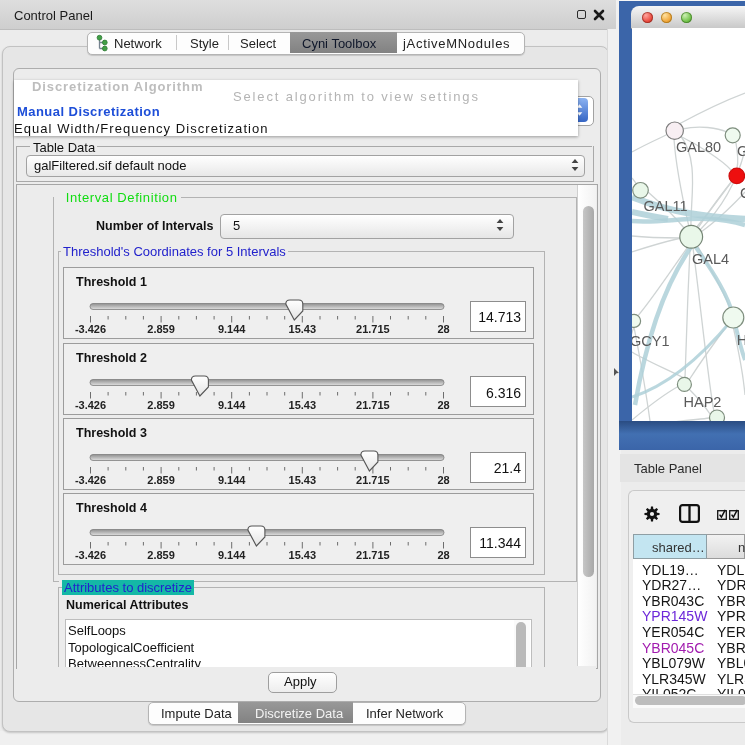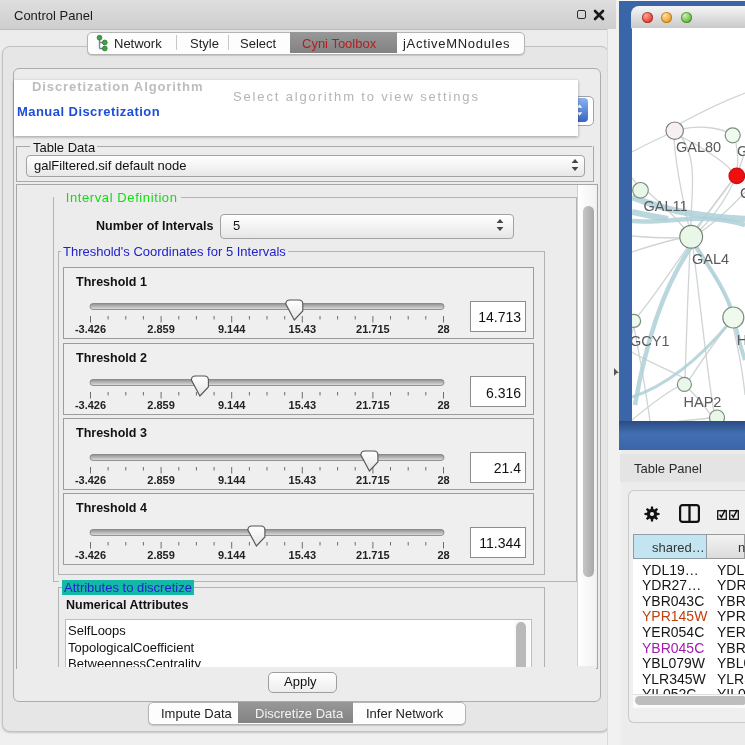--- a/index.html
+++ b/index.html
@@ -38,21 +38,21 @@
 
   <svg class="abs" style="left:95px;top:34px;" width="15" height="18" viewBox="0 0 15 18">
     <path d="M4.5 4 L4.5 14.5 M4.5 8.5 L9 8.5 M4.5 14.5 L9 14.5" stroke="#75828f" stroke-width="1.3" fill="none"></path>
     <circle cx="4.5" cy="3.7" r="2.4" fill="#41a045" stroke="#2d7733" stroke-width="0.8"></circle>
     <circle cx="9.8" cy="8.5" r="2.4" fill="#41a045" stroke="#2d7733" stroke-width="0.8"></circle>
     <circle cx="9.8" cy="14.5" r="2.4" fill="#41a045" stroke="#2d7733" stroke-width="0.8"></circle>
   </svg>
   <div class="txt" style="left:114px;top:36px;font-size:13px;color:#222;">Network</div>
   <div class="txt" style="left:190px;top:36px;font-size:13px;color:#222;">Style</div>
   <div class="txt" style="left:240px;top:36px;font-size:13px;color:#222;">Select</div>
-  <div class="txt" style="left:302px;top:36px;font-size:13px;color:#b91c1c;">Cyni Toolbox</div>
+  <div class="txt" style="left:302px;top:36px;font-size:13px;color:#0f172a;">Cyni Toolbox</div>
   <div class="txt" style="left:403px;top:36px;font-size:13px;color:#222;letter-spacing:0.7px;">jActiveMNodules</div>
 
   <div class="abs" style="left:16px;top:146px;width:576px;height:35px;border:1px solid #a9a9a9;border-top:none;"></div>
   <div class="abs" style="left:16px;top:146px;width:14px;height:1px;background:#a9a9a9;"></div>
   <div class="abs" style="left:97px;top:146px;width:495px;height:1px;background:#a9a9a9;"></div>
   <div class="txt" style="left:33px;top:140px;font-size:13px;color:#111;">Table Data</div>
 
   <div class="abs" style="left:26px;top:155px;width:557px;height:20px;border:1px solid #a2a2a2;border-radius:4px;
       background:linear-gradient(#ffffff,#e8e8e8);"></div>
   <div class="txt" style="left:34px;top:158px;font-size:13px;color:#111;">galFiltered.sif default node</div>
@@ -313,20 +313,21 @@
   <svg class="abs" style="left:575px;top:103px;" width="9" height="14" viewBox="0 0 10 16">
     <path d="M5 1.5 L8.2 5.4 L1.8 5.4 Z" fill="#fff"></path>
     <path d="M5 14.5 L8.2 10.6 L1.8 10.6 Z" fill="#fff"></path>
   </svg>
 
   <div class="abs" style="left:14px;top:80px;width:564px;height:56px;background:#ffffff;
       box-shadow:0 1px 3px rgba(0,0,0,0.35);"></div>
   <div class="txt" style="left:233px;top:89px;font-size:13px;color:#b4b4b4;letter-spacing:1.85px;">Select algorithm to view settings</div>
   <div class="txt" style="left:32px;top:79px;font-size:13px;font-weight:bold;color:#bdbdbd;letter-spacing:0.9px;">Discretization Algorithm</div>
   <div class="txt" style="left:17px;top:104px;font-size:13px;font-weight:bold;color:#1d4ed8;letter-spacing:0.45px;">Manual Discretization</div>
+  <div class="txt" style="left:14px;top:121px;font-size:13px;color:#111;letter-spacing:1.05px;">Equal Width/Frequency Discretization</div>
 
   <div class="abs" style="left:616px;top:0;width:129px;height:745px;background:#ececec;"></div>
   <div class="abs" style="left:607px;top:29px;width:13px;height:716px;background:#f1f1f1;border-left:1px solid #dadada;"></div>
   <div class="abs" style="left:616px;top:0;width:4px;height:29px;background:#f0f0f0;"></div>
   <svg class="abs" style="left:612px;top:367px;" width="8" height="10" viewBox="0 0 8 10">
       <path d="M2 9 L2 1 L7 6 L4.5 6.2 Z" fill="#555"></path>
     </svg>
 
   <div class="abs" style="left:619px;top:0;width:126px;height:1px;background:#f7f7f7;"></div>
 
@@ -429,21 +430,21 @@
   <div class="abs" style="left:633px;top:534px;width:74px;height:25px;background:#c3e5f1;border:1px solid #8e9ea4;box-sizing:border-box;"></div>
   <div class="abs" style="left:707px;top:534px;width:38px;height:25px;background:linear-gradient(#f2f2f2,#dcdcdc);border:1px solid #9b9b9b;border-left:none;box-sizing:border-box;"></div>
   <div class="txt" style="left:652px;top:540px;font-size:13px;color:#333;">shared…</div>
   <div class="txt" style="left:738px;top:540px;font-size:13px;color:#333;">n</div>
   <div class="txt" style="left:642px;top:561.5px;font-size:14px;color:#161616;">YDL19…</div>
   <div class="txt" style="left:717px;top:561.5px;font-size:14px;color:#161616;">YDL1</div>
   <div class="txt" style="left:642px;top:577.1px;font-size:14px;color:#161616;">YDR27…</div>
   <div class="txt" style="left:717px;top:577.1px;font-size:14px;color:#161616;">YDR2</div>
   <div class="txt" style="left:642px;top:592.7px;font-size:14px;color:#161616;">YBR043C</div>
   <div class="txt" style="left:717px;top:592.7px;font-size:14px;color:#161616;">YBR0</div>
-  <div class="txt" style="left:642px;top:608.3px;font-size:14px;color:#c2410c;">YPR145W</div>
+  <div class="txt" style="left:642px;top:608.3px;font-size:14px;color:#6d28d9;">YPR145W</div>
   <div class="txt" style="left:717px;top:608.3px;font-size:14px;color:#161616;">YPR1</div>
   <div class="txt" style="left:642px;top:623.9px;font-size:14px;color:#161616;">YER054C</div>
   <div class="txt" style="left:717px;top:623.9px;font-size:14px;color:#161616;">YER0</div>
   <div class="txt" style="left:642px;top:639.5px;font-size:14px;color:#a21caf;">YBR045C</div>
   <div class="txt" style="left:717px;top:639.5px;font-size:14px;color:#161616;">YBR0</div>
   <div class="txt" style="left:642px;top:655.1px;font-size:14px;color:#161616;">YBL079W</div>
   <div class="txt" style="left:717px;top:655.1px;font-size:14px;color:#161616;">YBL0</div>
   <div class="txt" style="left:642px;top:670.7px;font-size:14px;color:#161616;">YLR345W</div>
   <div class="txt" style="left:717px;top:670.7px;font-size:14px;color:#161616;">YLR3</div>
   <div class="txt" style="left:642px;top:686.3px;font-size:14px;color:#161616;">YIL052C</div>

